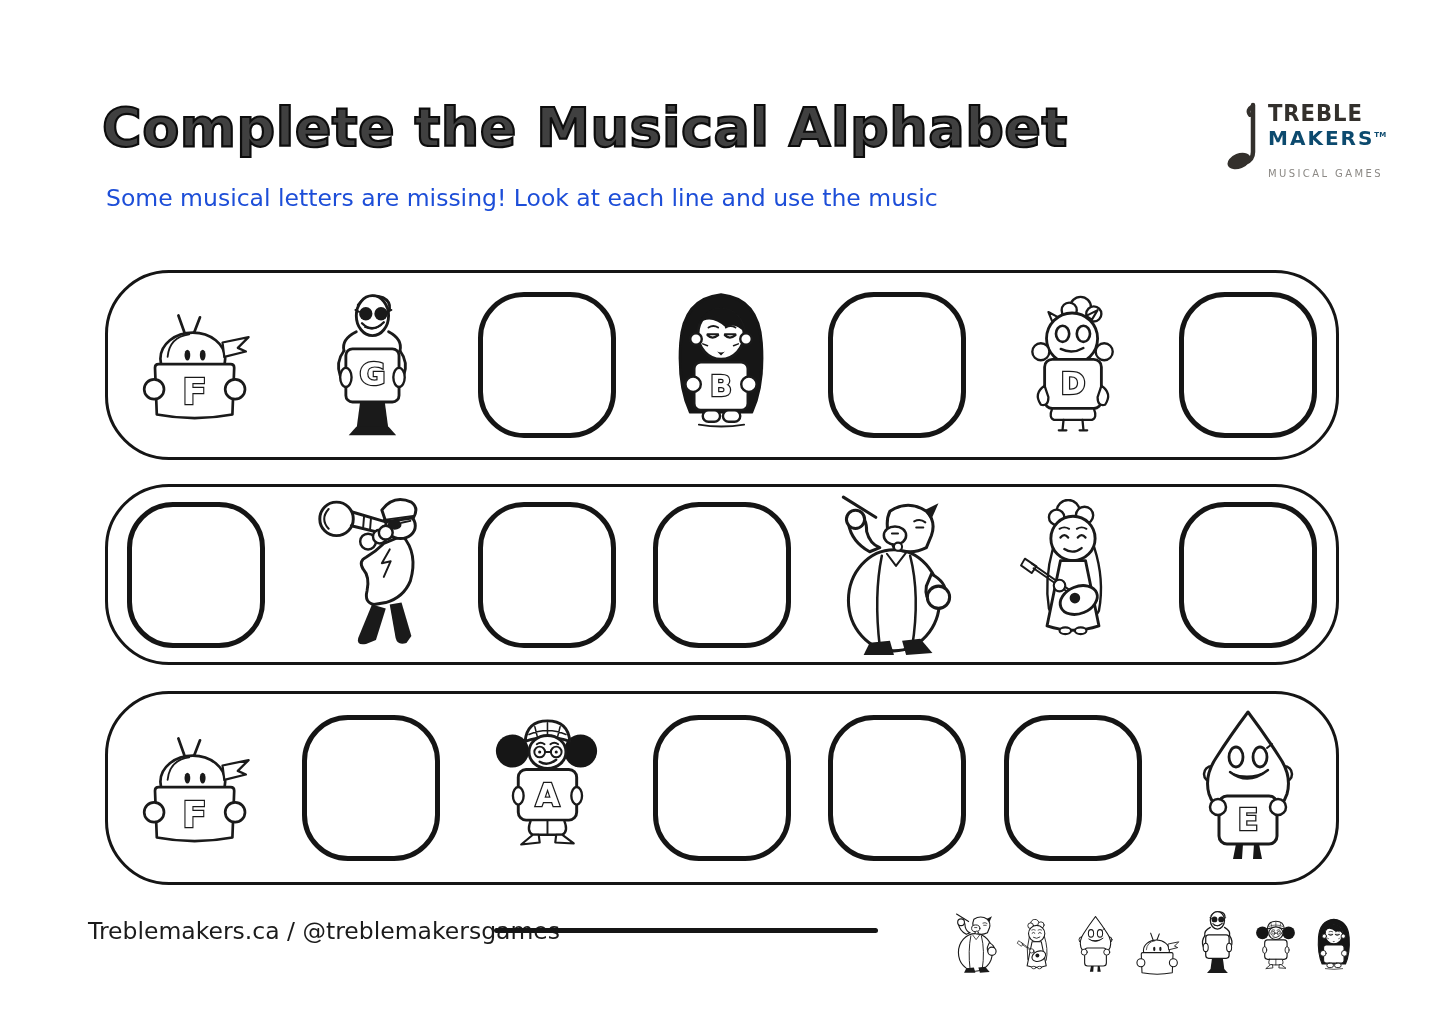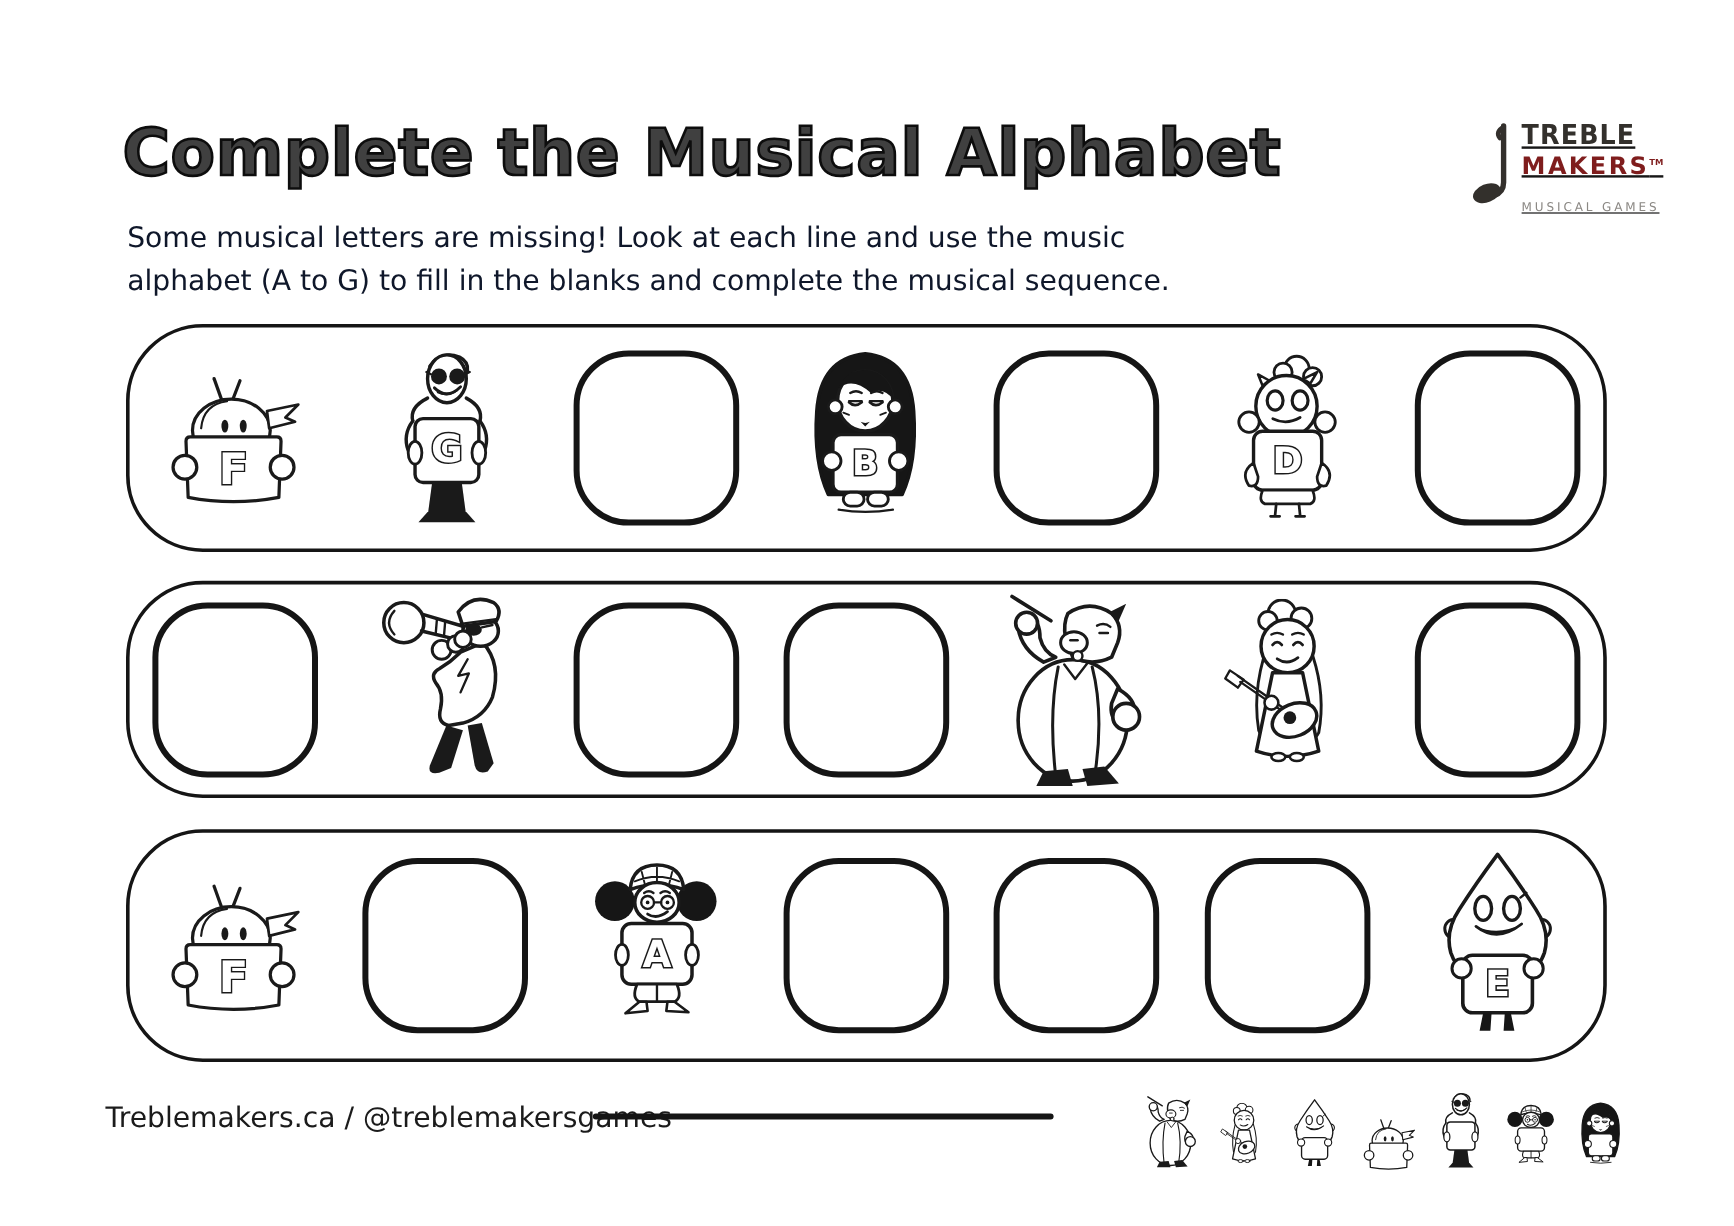--- a/index.html
+++ b/index.html
@@ -5,26 +5,26 @@
   html,body{margin:0;padding:0;}
   body{
     width:1445px;height:1022px;position:relative;background:#ffffff;
     font-family:"DejaVu Sans","Liberation Sans",sans-serif;overflow:hidden;color:#161616;
   }
   
   .title{
     position:absolute;left:102px;top:96px;font-size:54px;font-weight:bold;
     letter-spacing:.5px;color:#404040;-webkit-text-stroke:2.2px #0d0d0d;white-space:nowrap;
   }
-  .subtitle{position:absolute;left:106px;top:180px;font-size:23.5px;line-height:36px;color:#0f172a;}
+  .subtitle{position:absolute;left:106px;top:180px;font-size:23.5px;line-height:36px;color:#1d4ed8;}
   
-  .logo{position:absolute;left:1226px;top:102px;display:flex;gap:8px;align-items:flex-start;text-decoration:underline;}
+  .logo{position:absolute;left:1226px;top:102px;display:flex;gap:8px;align-items:flex-start;}
   .logo-text{display:flex;flex-direction:column;line-height:1;}
   .logo-treble{font-size:23px;font-weight:bold;letter-spacing:1px;color:#33302c;transform:scaleX(.92);transform-origin:left;}
-  .logo-makers{font-size:20px;font-weight:bold;letter-spacing:2px;color:#7f1d1d;margin-top:3px;}
+  .logo-makers{font-size:20px;font-weight:bold;letter-spacing:2px;color:#0c4a6e;margin-top:3px;}
   .logo-makers sup{font-size:7px;letter-spacing:0;}
   .logo-tagline{font-size:10px;letter-spacing:2.4px;color:#8b8884;margin-top:21px;}
   
   .strip{
     position:absolute;left:105px;width:1234px;border:3.5px solid #151515;border-radius:64px;
     background:#fff;display:flex;align-items:center;box-sizing:border-box;
   }
   #row0{top:270px;height:190px;}
   #row1{top:484px;height:181px;}
   #row2{top:691px;height:194px;}
@@ -228,21 +228,20 @@
         <circle cx="92" cy="99" r="8" stroke-width="2.5"></circle>
         <path d="M50 136 L47 151 L56 151 L57 136 Z M68 136 L67 151 L76 151 L73 136 Z" fill="#161616" stroke="none"></path>
       </g>
     </symbol>
   </defs>
 </svg>
 
 <div class="title">Complete the Musical Alphabet</div>
 <div class="subtitle">
   <div>Some musical letters are missing! Look at each line and use the music</div>
-  <div>alphabet (A to G) to fill in the blanks and complete the musical sequence.</div>
 </div>
 
 <div class="logo">
   <svg width="34" height="70" viewBox="0 0 34 70">
     <path d="M27 4 Q20 8 24 13" fill="none" stroke="#33302c" stroke-width="4" stroke-linecap="round"></path>
     <path d="M27 3 L27 50 Q27 58 19 61" fill="none" stroke="#33302c" stroke-width="4.5" stroke-linecap="round"></path>
     <ellipse cx="13" cy="59" rx="12" ry="7.5" fill="#33302c" transform="rotate(-22 13 59)"></ellipse>
   </svg>
   <div class="logo-text">
     <span class="logo-treble">TREBLE</span>

